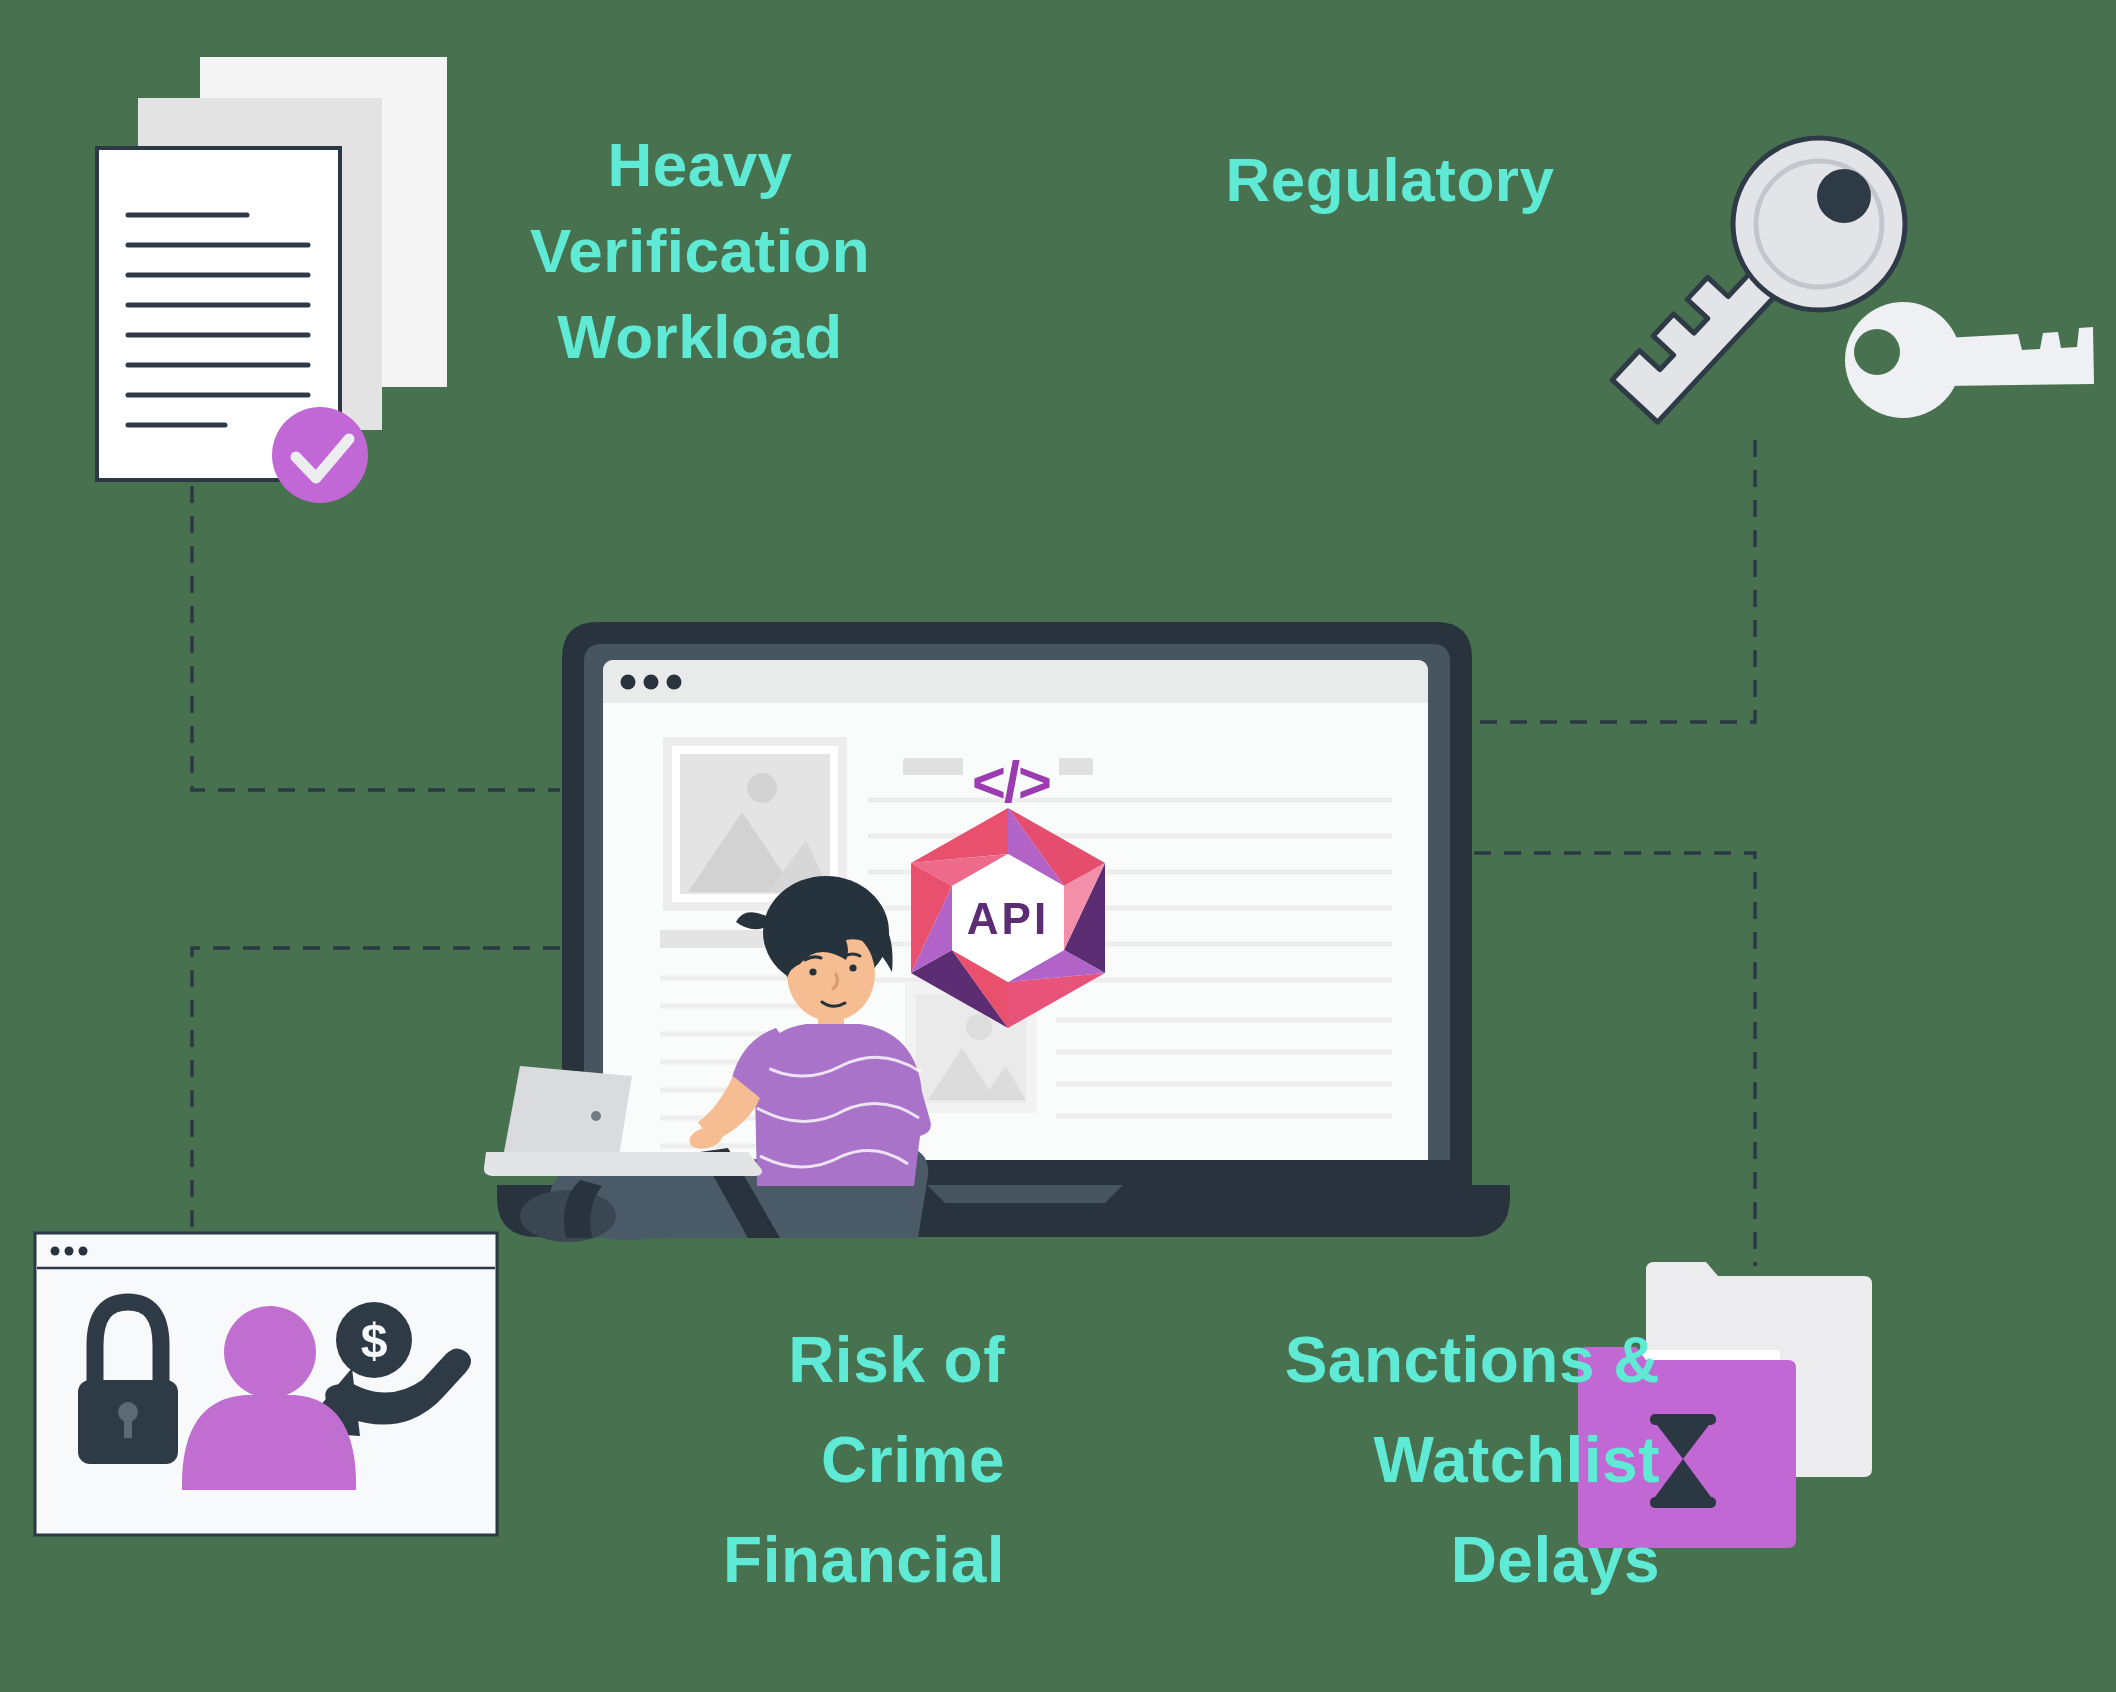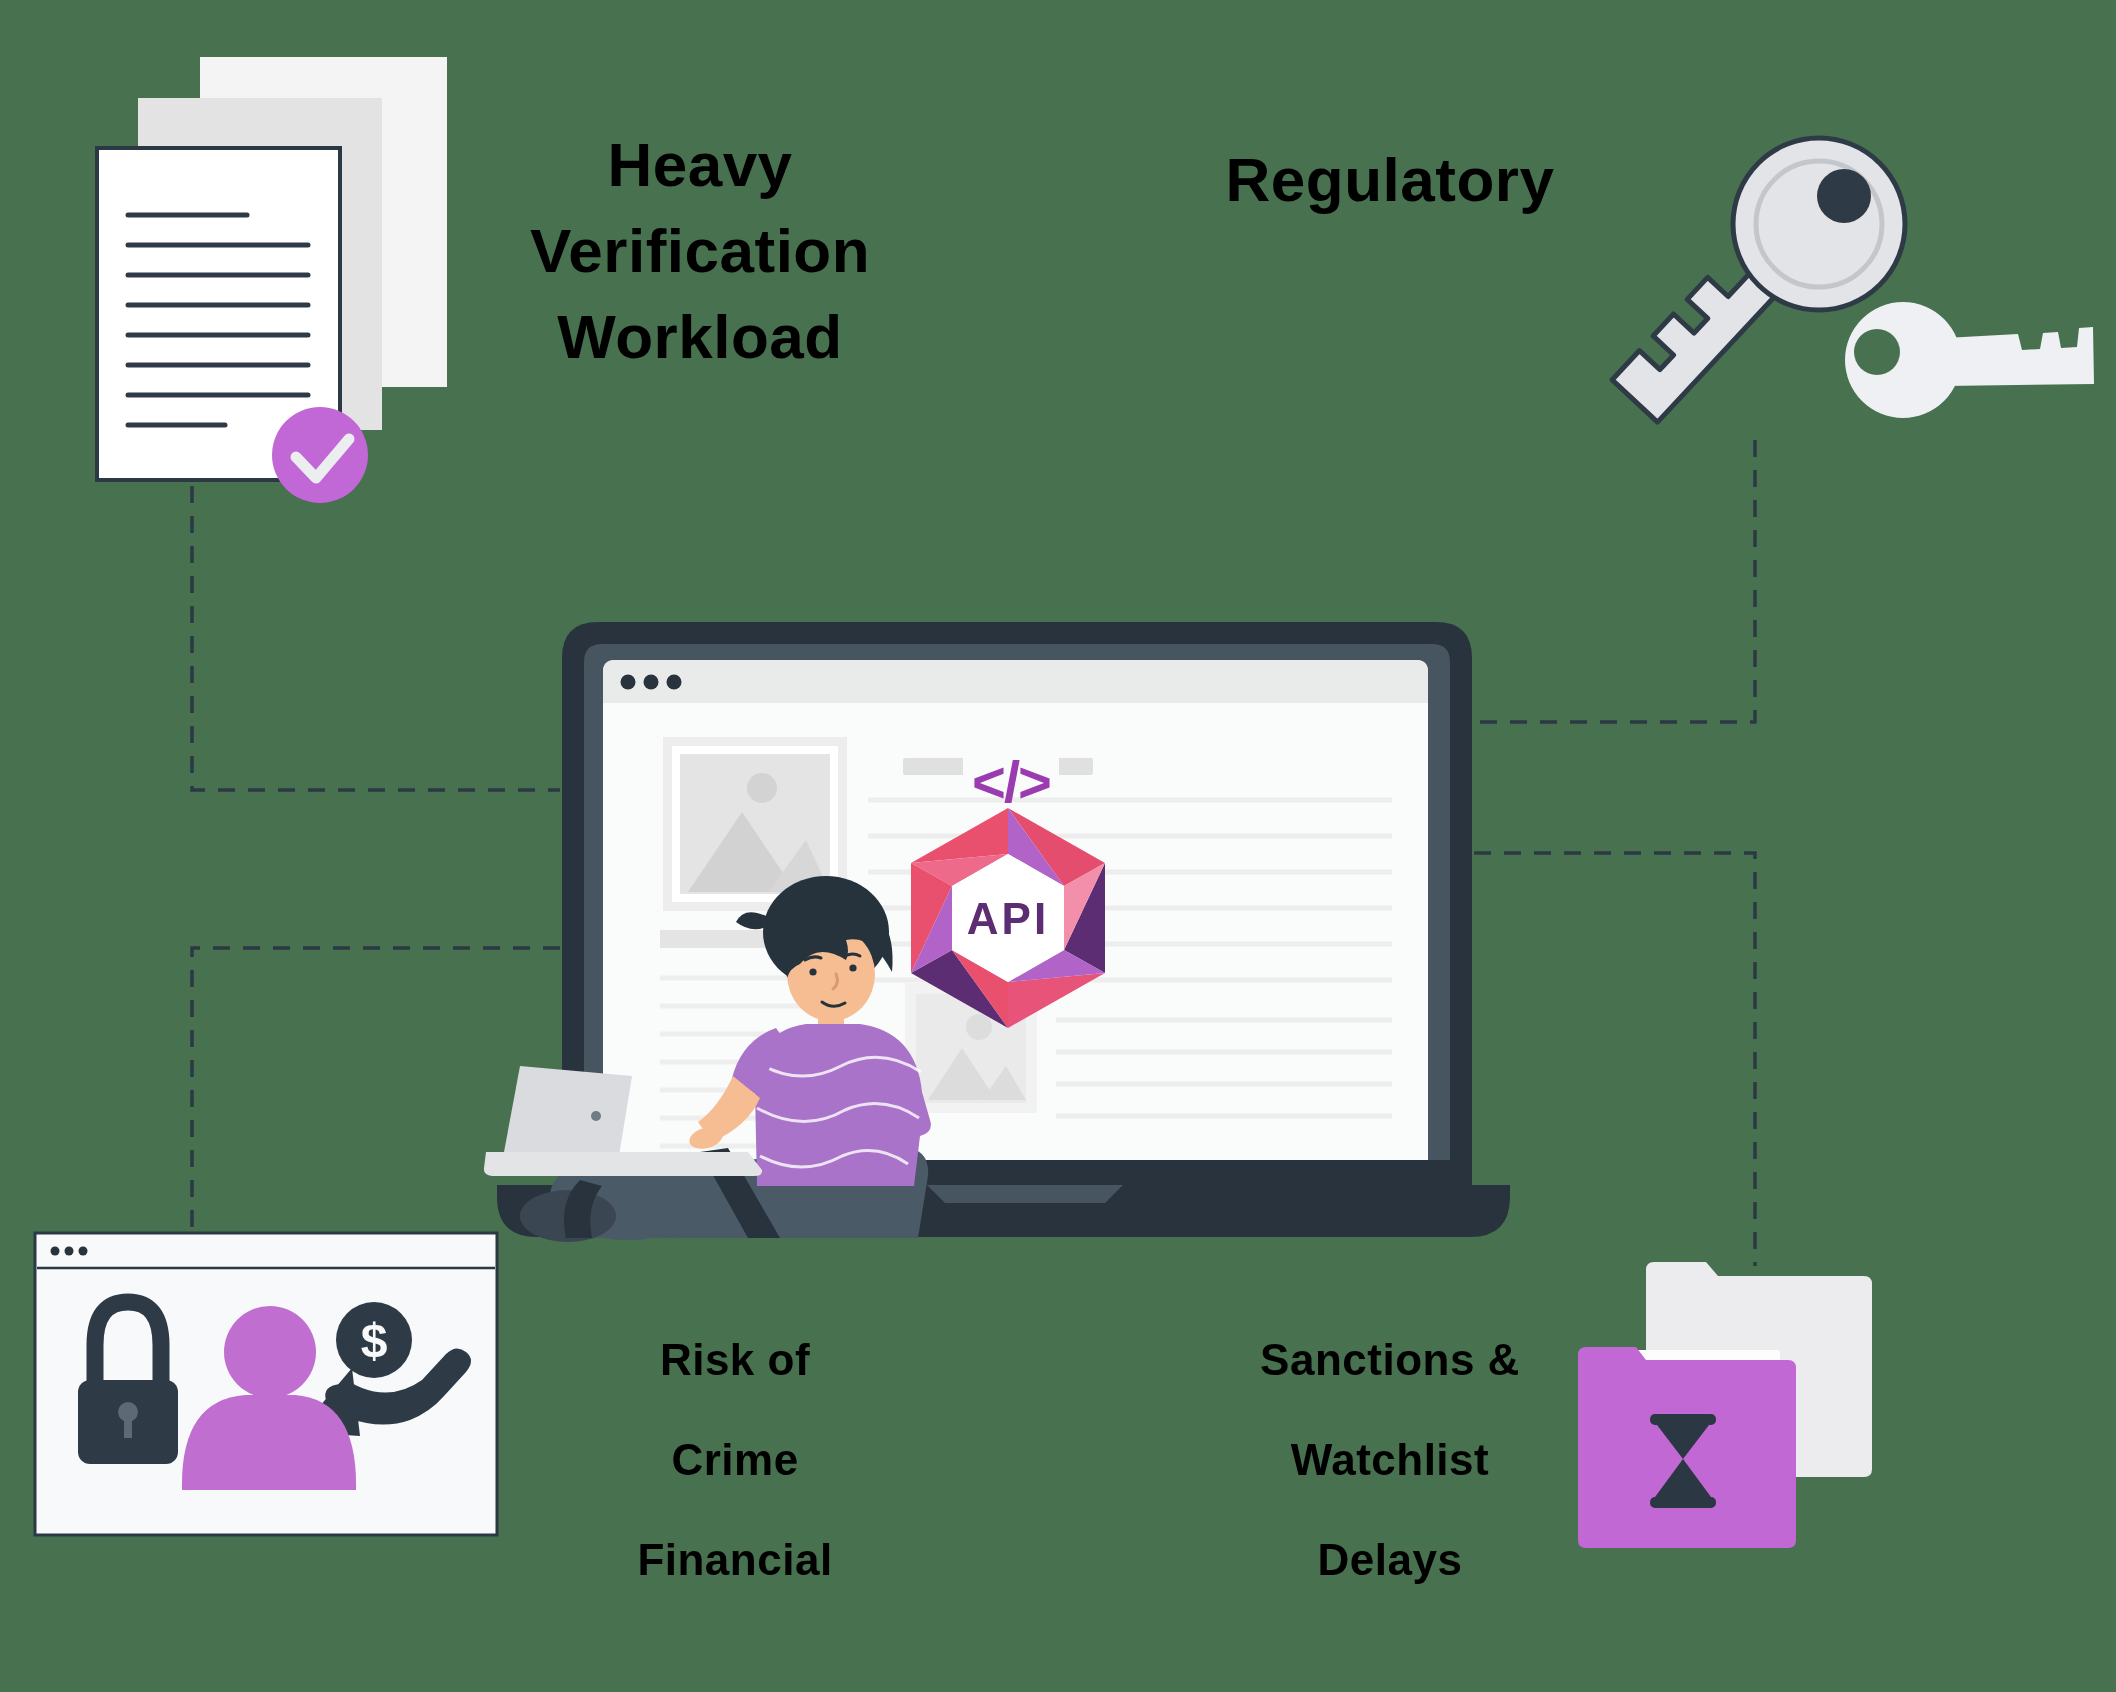--- a/index.html
+++ b/index.html
@@ -2,25 +2,25 @@
 <html><head>
 <meta charset="utf-8">
 <style>
   html,body{margin:0;padding:0;background:#3c5c42;}
   .canvas{
     position:relative;width:2116px;height:1692px;overflow:hidden;
     background:#48714f;font-family:"Liberation Sans", sans-serif;
   }
   .art{position:absolute;left:0;top:0;}
   .label{
-    position:absolute;text-align:center;color:#000000;
+    position:absolute;text-align:center;color:#5eead4;
     font-weight:700;font-size:62px;letter-spacing:.5px;
   }
   .label.top{line-height:86px;}
-  .label.bottom{line-height:100px;font-size:44px;}
+  .label.bottom{line-height:100px;font-size:64px;text-align:right;}
 </style>
 </head>
 <body>
 
 <div class="canvas">
 
   <svg class="art" width="2116" height="1692" viewBox="0 0 2116 1692">
 
     <g stroke="#2b3945" stroke-width="3.5" fill="none" stroke-dasharray="17 13">
       <path d="M 192 486 V 790 H 560"></path>

